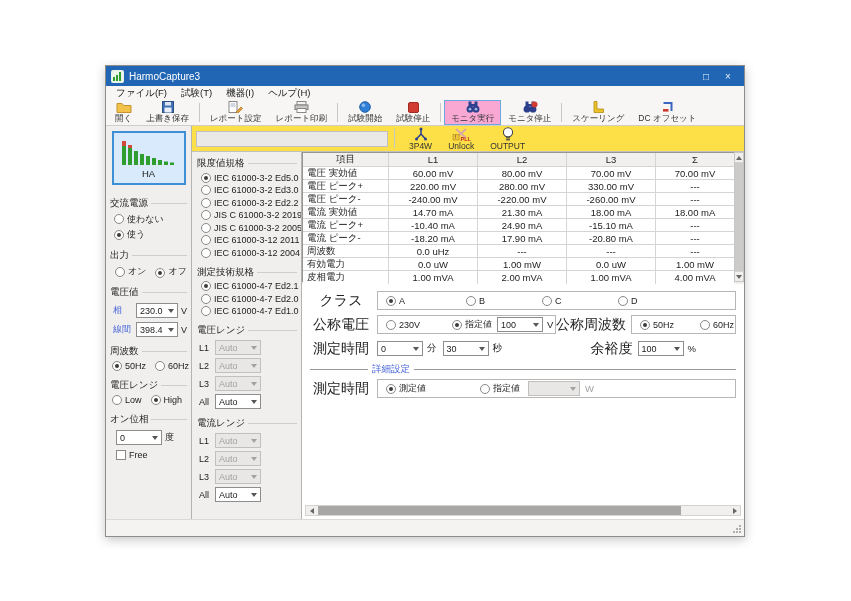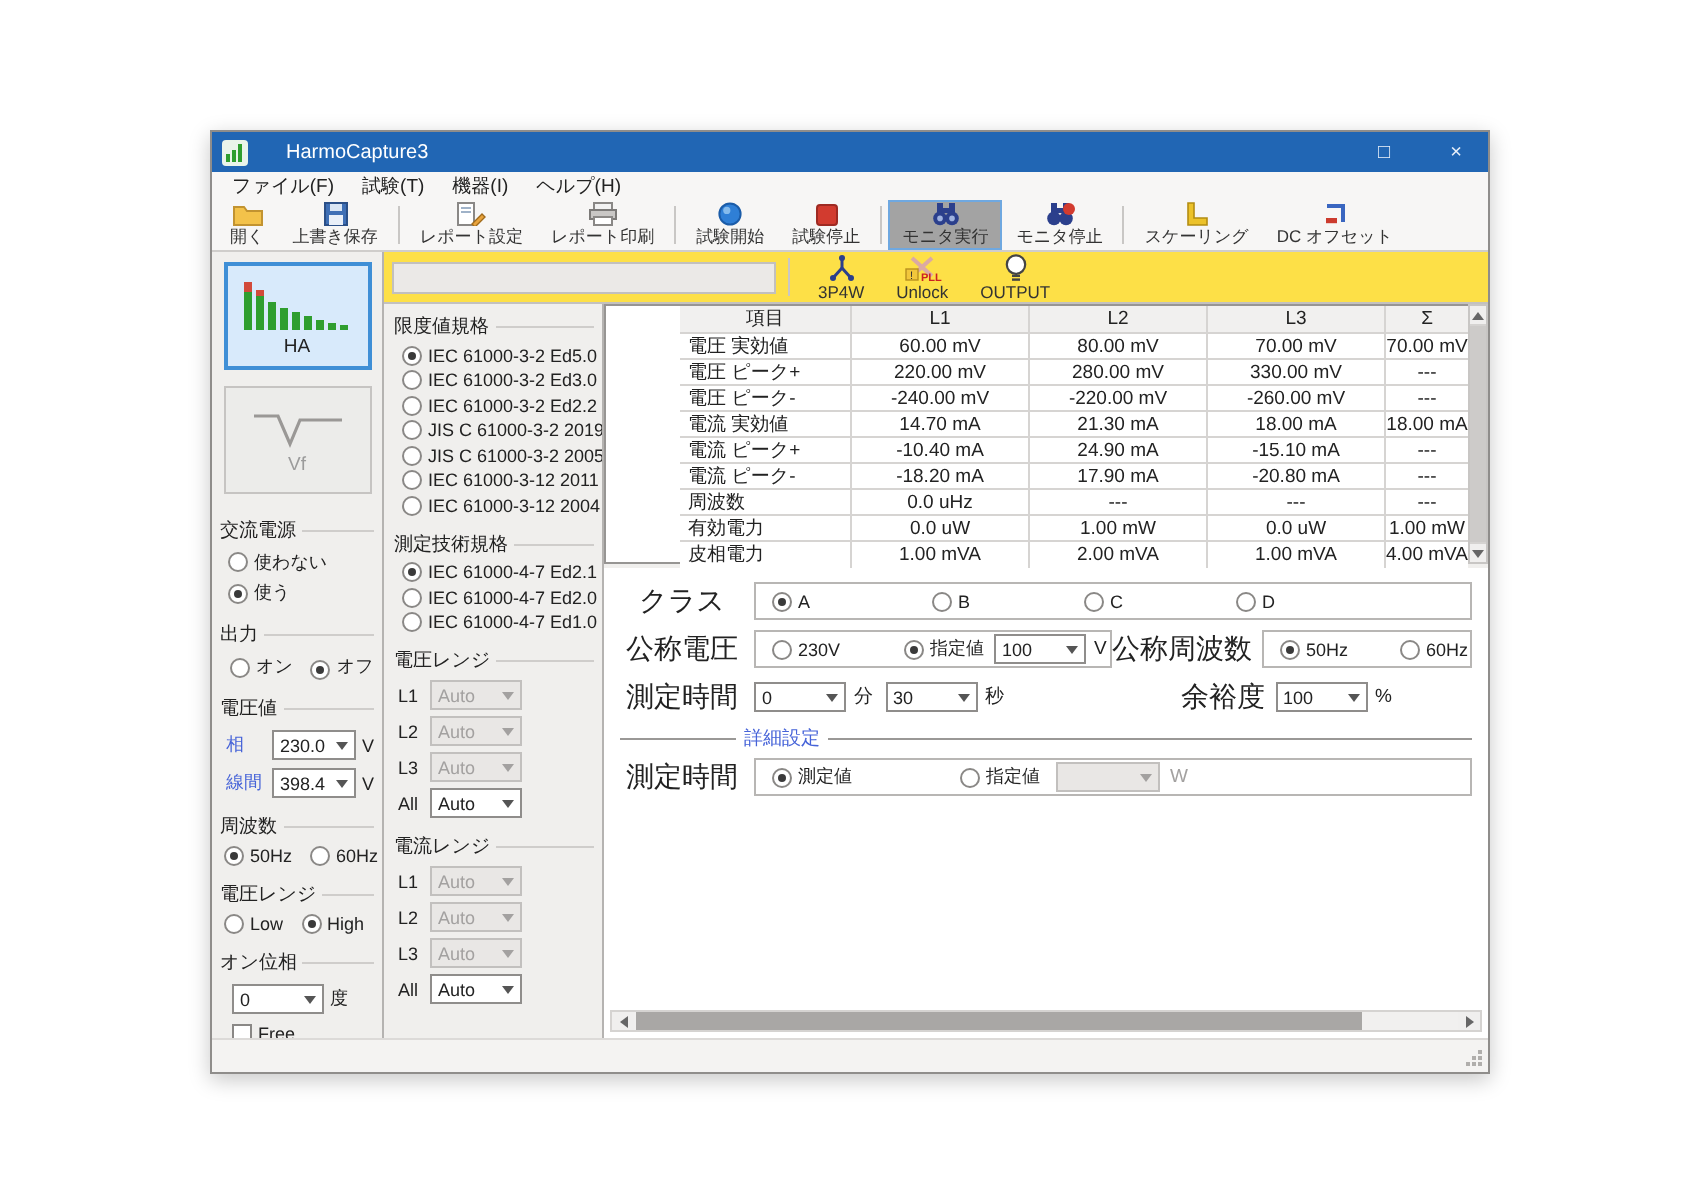--- a/index.html
+++ b/index.html
@@ -5,37 +5,37 @@
   * { box-sizing: border-box; margin: 0; padding: 0; }
   html,body { width:851px; height:601px; background:#ffffff; overflow:hidden;
     font-family:"Liberation Sans","DejaVu Sans",sans-serif; font-size:10px; color:#222; }
 
   .window { position:absolute; left:105px; top:65px; width:640px; height:472px;
     background:#f0efed; border:1px solid #8f8d8b; box-shadow:0 3px 10px rgba(0,0,0,.22);
     display:flex; flex-direction:column; }
 
   
   .titlebar { height:20px; background:#2166b4; color:#fff; display:flex; align-items:center;
-    padding:0 5px; flex:0 0 auto;gap:14px; }
+    padding:0 5px; flex:0 0 auto; }
   .titlebar .t-icon { margin-right:5px; display:flex; }
   .titlebar .t-text { flex:1; font-size:10px; }
   .tb-ctrl { width:22px; text-align:center; font-size:10px; color:#eaf1fa; cursor:default; }
 
   
   .menubar { height:14px; background:#f7f6f5; display:flex; align-items:center; padding-left:3px;
     flex:0 0 auto; }
   .menu-item { padding:12px 7px; font-size:9.5px; }
 
   
   .toolbar { height:26px; background:#f7f6f5; border-bottom:1px solid #cfcdcb; display:flex;
     align-items:stretch; padding:0 2px; flex:0 0 auto; }
   .tbtn { display:flex; flex-direction:column; align-items:center; justify-content:center;
     padding:1px 6px 0 6px; font-size:8.5px; color:#333; border:1px solid transparent; }
   .tbtn .ico { height:13px; display:flex; align-items:flex-end; }
-  .tbtn.active { border:1px solid #6fa8e0; background:#a3a3a3;align-items:center; }
+  .tbtn.active { border:1px solid #6fa8e0; background:#f9a8d4;align-items:center; }
   .tsep { width:1px; background:#c9c7c5; margin:3px 3px; }
 
   
   .bodyrow { flex:1; display:flex; min-height:0; }
   .sidebar { width:86px; border-right:1px solid #b5b3b1; padding:4px 4px 0 4px; overflow:hidden; }
   .rightside { flex:1; display:flex; flex-direction:column; min-width:0; }
 
   
   .toolbar2 { height:26px; background:#fde047; border-bottom:1px solid #c3c1bf; display:flex;
     align-items:center; padding:0 4px; flex:0 0 auto; }
@@ -82,21 +82,21 @@
   .inline-opts .opt + .opt { margin-left:9px;align-items:flex-end; }
   .kvrow { display:flex; align-items:center; padding:4px 0 0 3px; }
   .kvrow .kl { color:#4663d8; width:23px; font-size:9px; }
   .kvrow .unit { margin-left:3px; font-size:9px; }
 
   
   .maincol { flex:1; display:flex; flex-direction:column; min-width:0; background:#f0efed; }
   .tablezone { height:132px; display:flex; flex:0 0 auto; background:#fff;
     border-bottom:2px solid #f0efed; }
   .tbl { flex:1; border:1px solid #979593; border-right:none; display:flex; flex-direction:column; }
-  .tr { display:grid; grid-template-columns:86px 89px 89px 89px 1fr; height:13px;margin-left:37px; }
+  .tr { display:grid; grid-template-columns:86px 89px 89px 89px 1fr; height:13px; }
   .tr.head { height:14px; background:#f1f0ef; }
   .td { border-right:1px solid #d6d4d2; border-bottom:1px solid #d6d4d2; font-size:9.5px;
     display:flex; align-items:center; justify-content:center; overflow:hidden; white-space:nowrap;
     background:#fff; }
   .tr.head .td { background:#f1f0ef; }
   .td.lbl { justify-content:flex-start; padding-left:4px; }
   .td:last-child { border-right:none; }
   .tr:last-child .td { border-bottom:none; }
 
   .vscroll { width:10px; background:#f2f1f0; border:1px solid #c8c6c4; display:flex;
@@ -284,26 +284,20 @@
             <rect x="10" y="8" width="4" height="3" fill="#d24a3a"></rect>
             <rect x="16" y="14" width="4" height="14" fill="#2f9e2f"></rect>
             <rect x="22" y="17" width="4" height="11" fill="#2f9e2f"></rect>
             <rect x="28" y="19" width="4" height="9" fill="#2f9e2f"></rect>
             <rect x="34" y="21" width="4" height="7" fill="#2f9e2f"></rect>
             <rect x="40" y="23" width="4" height="5" fill="#2f9e2f"></rect>
             <rect x="46" y="24.5" width="4" height="3.5" fill="#2f9e2f"></rect>
             <rect x="52" y="25.5" width="4" height="2.5" fill="#2f9e2f"></rect>
           </svg>
         <span class="mlabel">HA</span>
-      </div>
-      <div class="mode-btn disabled">
-        <svg width="50" height="24">
-            <path d="M3,6 H15 L21,20 L26,8 H47" fill="none" stroke="#9a9896" stroke-width="1.6"></path>
-          </svg>
-        <span class="mlabel">Vf</span>
       </div>
 
       <div class="sec-title" style="margin-top:12px;">交流電源</div>
       <div class="opt optrow">
         <span class="radio"></span>
         <span class="olabel">使わない</span>
       </div>
       <div class="opt optrow">
         <span class="radio on"></span>
         <span class="olabel">使う</span>

